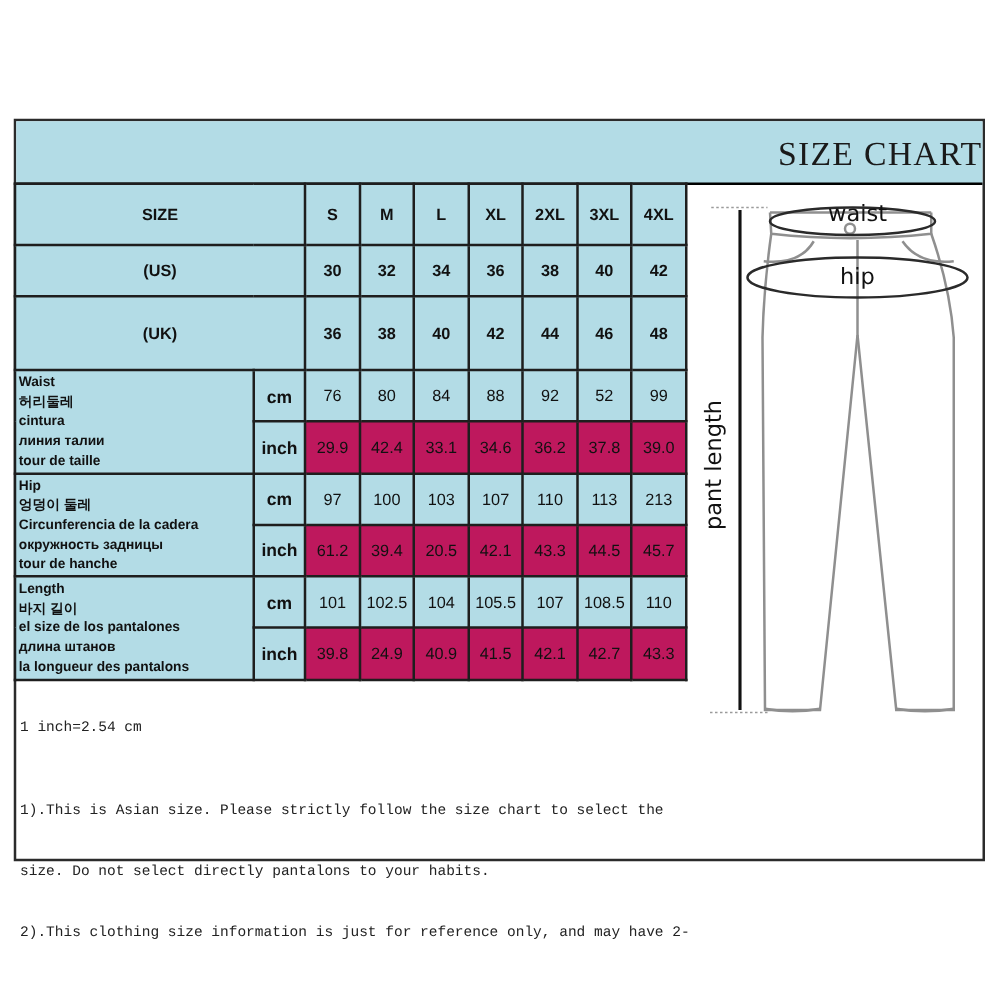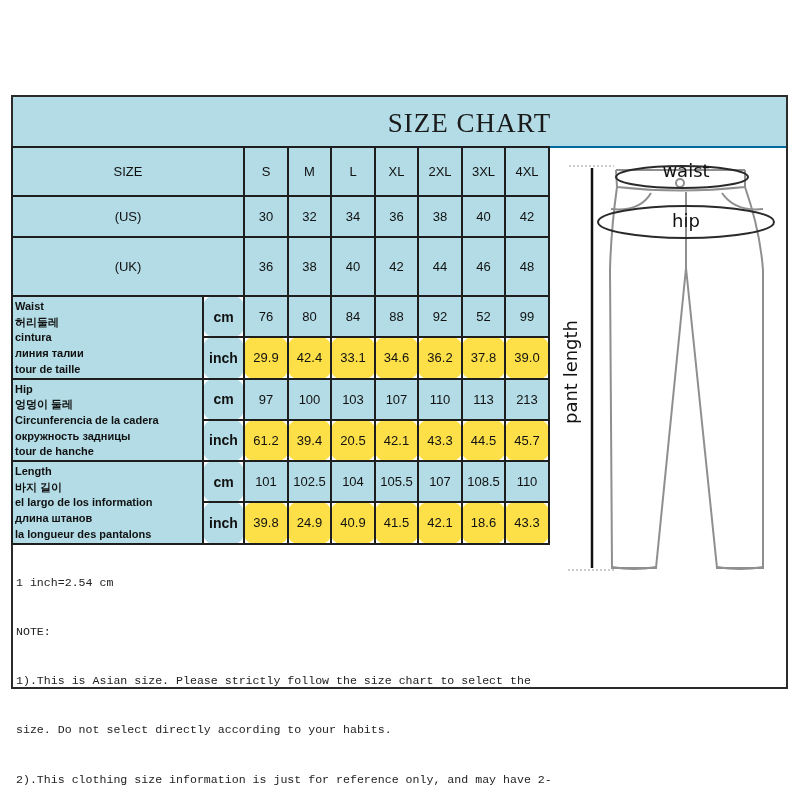--- a/index.html
+++ b/index.html
@@ -1,27 +1,27 @@
 <!DOCTYPE html>
 <html><head>
 <meta charset="utf-8">
 <style>
   html, body { margin:0; padding:0; }
   body { width:800px; height:800px; background:#ffffff; position:relative; overflow:hidden; font-family:"Liberation Sans", sans-serif; }
   .frame { position:absolute; left:11px; top:95px; width:777px; height:594px; border:2px solid #2b2b2b; box-sizing:border-box; background:#ffffff; }
-  .title-band { position:absolute; left:0; top:0; width:773px; height:51px; background:#b3dce6; border-bottom:2px solid #0369a1; box-sizing:border-box; text-align:center; }
+  .title-band { position:absolute; left:0; top:0; width:773px; height:51px; background:#b3dce6; border-bottom:2px solid #000000; box-sizing:border-box; text-align:right; }
   .title-band span { display:inline-block; margin-top:11px; margin-left:140px; font-family:"Liberation Serif", serif; font-size:27px; letter-spacing:1px; color:#1a1a1a; }
   table.size { position:absolute; left:-2px; top:49px; border-collapse:collapse; table-layout:fixed; }
   table.size td { border:2px solid #1e1e1e; background:#b3dce6; text-align:center; vertical-align:middle; font-size:13px; color:#111; padding:0; box-sizing:border-box; }
-  table.size td.b { font-weight:normal; }
-  table.size td.w { background:#fde047;border-radius:10px; }
-  table.size td.unit { font-weight:bold; font-size:14px;border-radius:11px; }
+  table.size td.b { font-weight:bold; }
+  table.size td.w { background:#be185d; }
+  table.size td.unit { font-weight:bold; font-size:14px; }
   table.size td.desc { text-align:left; vertical-align:top; font-weight:bold; font-size:11px; line-height:15.7px; padding:2px 0 0 2px; }
   .notes { position:absolute; left:3px; top:445px; font-family:"Liberation Mono", monospace; font-size:11.6px; line-height:16.4px; color:#222; white-space:pre; }
-  .notes .conv { display:block; }
+  .notes .conv { display:block; margin-bottom:17px; }
   svg.pants { position:absolute; left:0; top:0; }
 </style>
 </head>
 <body>
 
 <div class="frame">
   <div class="title-band">
     <span>SIZE CHART</span>
   </div>
 
@@ -122,51 +122,50 @@
       <td class="w">42.1</td>
       <td class="w">43.3</td>
       <td class="w">44.5</td>
       <td class="w">45.7</td>
     </tr>
 
     <tr style="height:41px">
       <td class="desc" rowspan="2">
         <div>Length</div>
         <div>바지 길이</div>
-        <div>el largo de los information</div>
+        <div>el size de los pantalones</div>
         <div>длина штанов</div>
         <div>la longueur des pantalons</div>
       </td>
       <td class="unit">cm</td>
       <td>101</td>
       <td>102.5</td>
       <td>104</td>
       <td>105.5</td>
       <td>107</td>
       <td>108.5</td>
       <td>110</td>
     </tr>
     <tr style="height:41px">
       <td class="unit">inch</td>
       <td class="w">39.8</td>
       <td class="w">24.9</td>
       <td class="w">40.9</td>
       <td class="w">41.5</td>
       <td class="w">42.1</td>
-      <td class="w">18.6</td>
+      <td class="w">42.7</td>
       <td class="w">43.3</td>
     </tr>
   </tbody>
     </table>
 
   <div class="notes">
     <span class="conv">1 inch=2.54 cm</span>
-    <div>NOTE:</div>
     <div>1).This is Asian size. Please strictly follow the size chart to select the</div>
-    <div>size. Do not select directly according to your habits.</div>
+    <div>size. Do not select directly pantalons to your habits.</div>
     <div>2).This clothing size information is just for reference only, and may have 2-</div>
     
     
     
   </div>
 </div>
 
 <svg class="pants" width="800" height="800" viewBox="0 0 800 800">
   <g fill="none" stroke="#8f8f8f" stroke-width="2">
 

